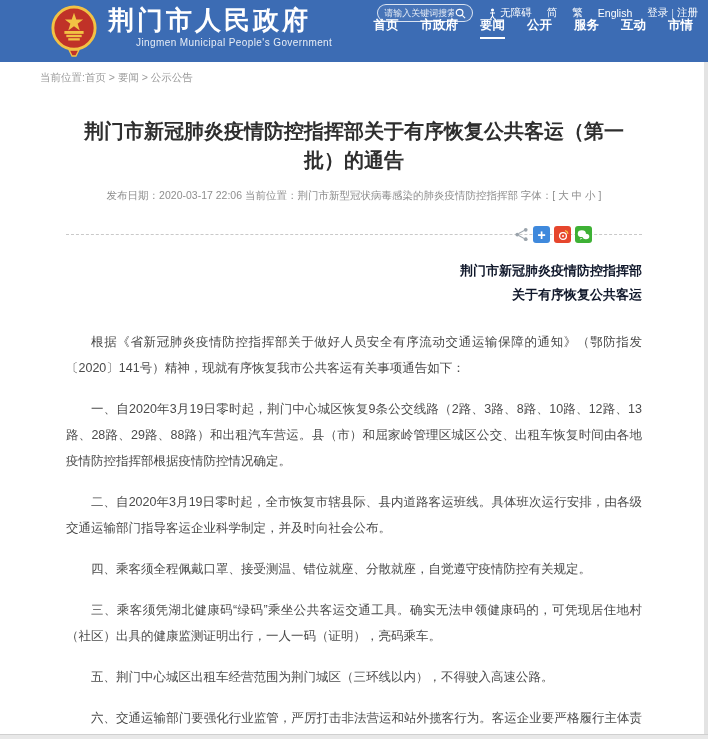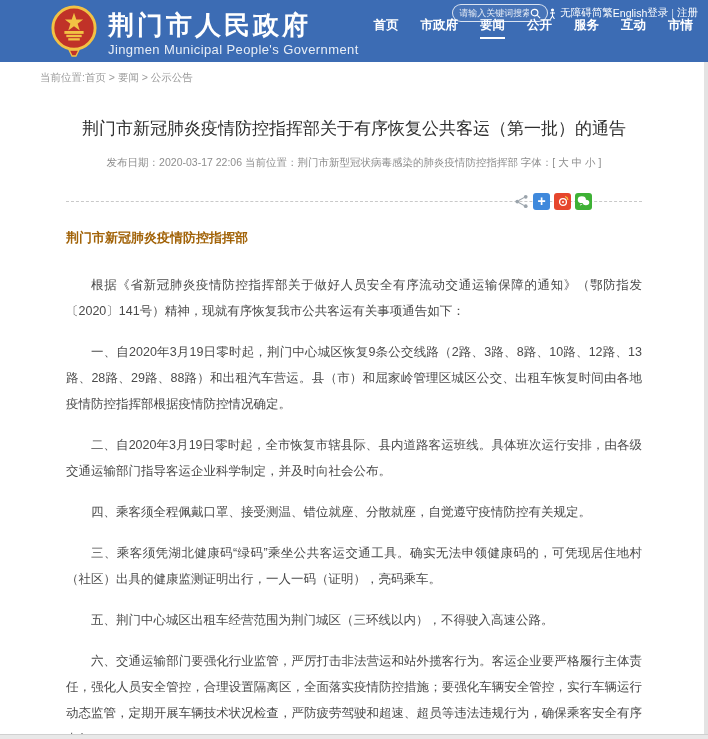--- a/index.html
+++ b/index.html
@@ -1,56 +1,56 @@
 <!DOCTYPE html>
 <html><head>
 <meta charset="utf-8">
 <style>
   * { margin:0; padding:0; box-sizing:border-box; }
   html,body { width:708px; height:739px; background:#fff; font-family:"Liberation Sans","DejaVu Sans",sans-serif; }
   .page { position:relative; width:708px; height:739px; background:#fff; overflow:hidden; }
 
   
   .header { position:relative; height:62px; background:#3c6cb4; }
-  .logo-wrap { position:absolute; left:50px; top:5px; display:flex; align-items:flex-end; gap:10px; }
+  .logo-wrap { position:absolute; left:50px; top:5px; display:flex; align-items:flex-start; gap:10px; }
   .emblem { width:48px; height:52px; flex:0 0 auto; }
   .site-name { color:#fff; font-size:26px; font-weight:bold; letter-spacing:3px; line-height:30px; }
-  .site-sub { color:rgba(255,255,255,.88); font-size:13px; letter-spacing:.4px; margin-top:2px; }
+  .site-sub { color:rgba(255,255,255,.88); font-size:10px; letter-spacing:.4px; margin-top:2px;margin-left:28px; }
 
-  .utility { position:absolute; top:4px; right:10px; display:flex; align-items:center; gap:0; color:#fff; font-size:10.5px; }
+  .utility { position:absolute; top:4px; right:10px; display:flex; align-items:center; gap:15px; color:#fff; font-size:10.5px; }
   .search-pill { display:flex; align-items:center; justify-content:space-between; width:96px; height:18px; border:1px solid rgba(255,255,255,.8); border-radius:10px; padding:0 6px; background:rgba(255,255,255,.06); }
   .search-pill input { border:0; outline:0; background:transparent; width:70px; font-size:9px; color:#fff; }
   .search-pill input::placeholder { color:rgba(255,255,255,.85); }
   .u-link { cursor:pointer; white-space:nowrap; display:flex; align-items:center; gap:3px; }
   .u-divider { color:rgba(255,255,255,.7); }
 
   .nav { position:absolute; bottom:19px; right:4px; display:flex;margin-top:12px; }
   .nav-item { padding:4px 11px; color:#fff; font-size:12.5px; font-weight:bold; cursor:pointer; white-space:nowrap; }
   .nav-item span { display:inline-block; padding-bottom:3px; border-bottom:2px solid transparent; }
   .nav-item.active span { border-bottom-color:#fff; }
 
   
   .breadcrumb { margin:9px 0 0 40px; font-size:10.5px; color:#9a9a9a; }
 
   
   .article { width:576px; margin:32px auto 0; position:relative; }
-  .art-title { text-align:center; font-size:17px; font-weight:normal; color:#2e2e2e; line-height:1.45; }
+  .art-title { text-align:center; font-size:20px; font-weight:bold; color:#2e2e2e; line-height:1.45; }
   .art-meta { text-align:center; margin-top:14px; font-size:10.5px; color:#8e8e8e; }
   .art-meta span { margin:0 0; }
   .font-sizer { cursor:pointer; }
 
   .share-bar { position:relative; margin-top:12px; height:20px; border-bottom:1px dashed #c9c9c9; }
   .share-icons { position:absolute; right:50px; bottom:-9px; display:flex; align-items:center; gap:4px; }
   .icon-box { width:17px; height:17px; border-radius:3px; display:flex; align-items:center; justify-content:center; cursor:pointer; }
   .icon-plus { background:#3f89dc; color:#fff; font-size:14px; font-weight:bold; line-height:1; }
   .icon-weibo { background:#e6462d; }
   .icon-wechat { background:#3eb135; }
   .icon-share { width:15px; height:15px; cursor:pointer; }
 
-  .doc-head { margin-top:24px; text-align:left; font-size:13px; color:#a16207; font-weight:600; line-height:24px; }
+  .doc-head { margin-top:24px; text-align:right; font-size:13px; color:#0f172a; font-weight:600; line-height:24px; }
 
   .body-text { margin-top:22px; }
   .body-text p { font-size:12.5px; color:#4a4a4a; line-height:26px; text-indent:2em; text-align:justify; margin-bottom:15px; }
 
   
   .frame-right { position:absolute; top:62px; right:0; bottom:0; width:4px; background:#e3e3e3; }
   .frame-bottom { position:absolute; left:0; right:0; bottom:0; height:5px; background:#e8e8e8; border-top:1px solid #d0d0d0; }
 </style>
 </head>
 <body>
@@ -142,20 +142,21 @@
             <ellipse cx="5.2" cy="4.6" rx="4.4" ry="3.6" fill="#fff"></ellipse>
             <ellipse cx="9.6" cy="7.6" rx="3.6" ry="3" fill="#fff"></ellipse>
             <path d="M4 9.2 L3 11 L6 9.6 Z" fill="#fff"></path>
           </svg>
         </div>
       </div>
     </div>
 
     <div class="doc-head">
       <div>荆门市新冠肺炎疫情防控指挥部</div>
+      <div>关于有序恢复公共客运</div>
     </div>
 
     <div class="body-text">
       <p>根据《省新冠肺炎疫情防控指挥部关于做好人员安全有序流动交通运输保障的通知》（鄂防指发〔2020〕141号）精神，现就有序恢复我市公共客运有关事项通告如下：</p>
       <p>一、自2020年3月19日零时起，荆门中心城区恢复9条公交线路（2路、3路、8路、10路、12路、13路、28路、29路、88路）和出租汽车营运。县（市）和屈家岭管理区城区公交、出租车恢复时间由各地疫情防控指挥部根据疫情防控情况确定。</p>
       <p>二、自2020年3月19日零时起，全市恢复市辖县际、县内道路客运班线。具体班次运行安排，由各级交通运输部门指导客运企业科学制定，并及时向社会公布。</p>
       <p>四、乘客须全程佩戴口罩、接受测温、错位就座、分散就座，自觉遵守疫情防控有关规定。</p>
       <p>三、乘客须凭湖北健康码“绿码”乘坐公共客运交通工具。确实无法申领健康码的，可凭现居住地村（社区）出具的健康监测证明出行，一人一码（证明），亮码乘车。</p>
       <p>五、荆门中心城区出租车经营范围为荆门城区（三环线以内），不得驶入高速公路。</p>
       <p>六、交通运输部门要强化行业监管，严厉打击非法营运和站外揽客行为。客运企业要严格履行主体责任，强化人员安全管控，合理设置隔离区，全面落实疫情防控措施；要强化车辆安全管控，实行车辆运行动态监管，定期开展车辆技术状况检查，严防疲劳驾驶和超速、超员等违法违规行为，确保乘客安全有序出行。</p>

